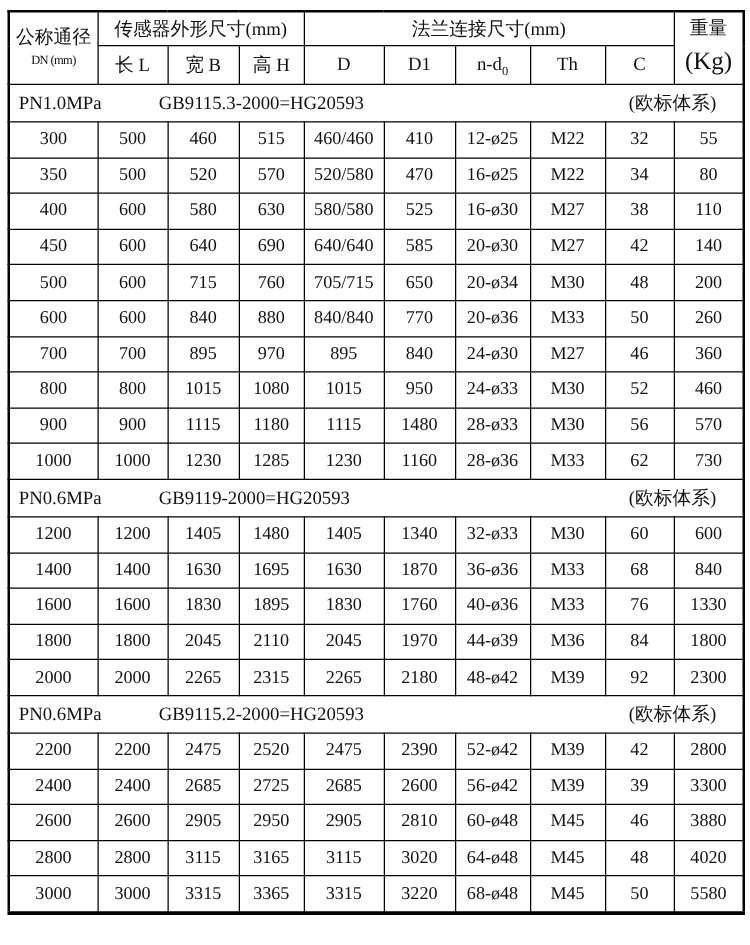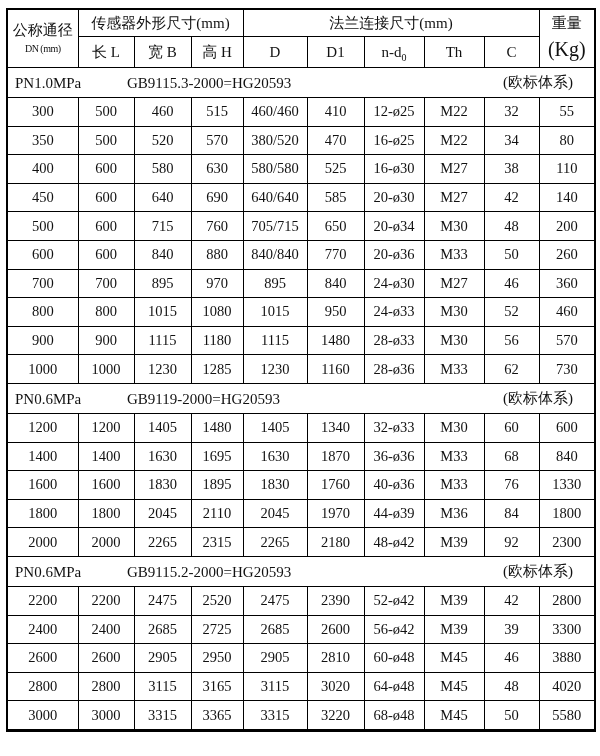--- a/index.html
+++ b/index.html
@@ -122,21 +122,21 @@
           <td>12-ø25</td>
           <td>M22</td>
           <td>32</td>
           <td>55</td>
         </tr>
         <tr class="data-row">
           <td>350</td>
           <td>500</td>
           <td>520</td>
           <td>570</td>
-          <td>380/520</td>
+          <td>520/580</td>
           <td>470</td>
           <td>16-ø25</td>
           <td>M22</td>
           <td>34</td>
           <td>80</td>
         </tr>
         <tr class="data-row">
           <td>400</td>
           <td>600</td>
           <td>580</td>

